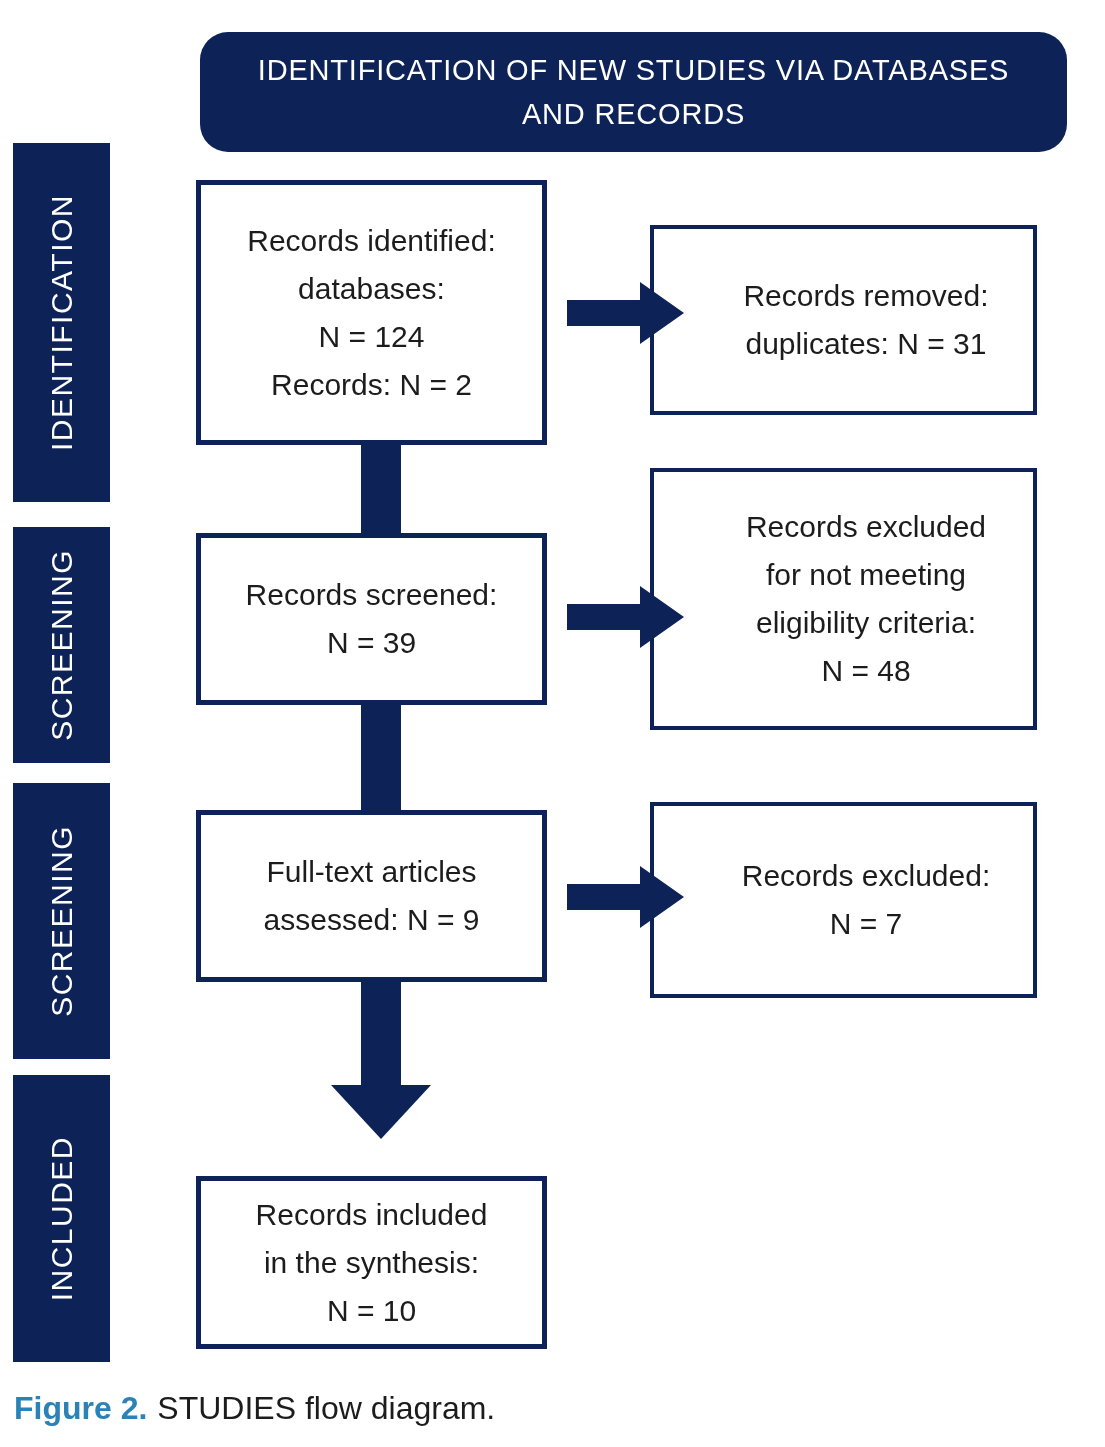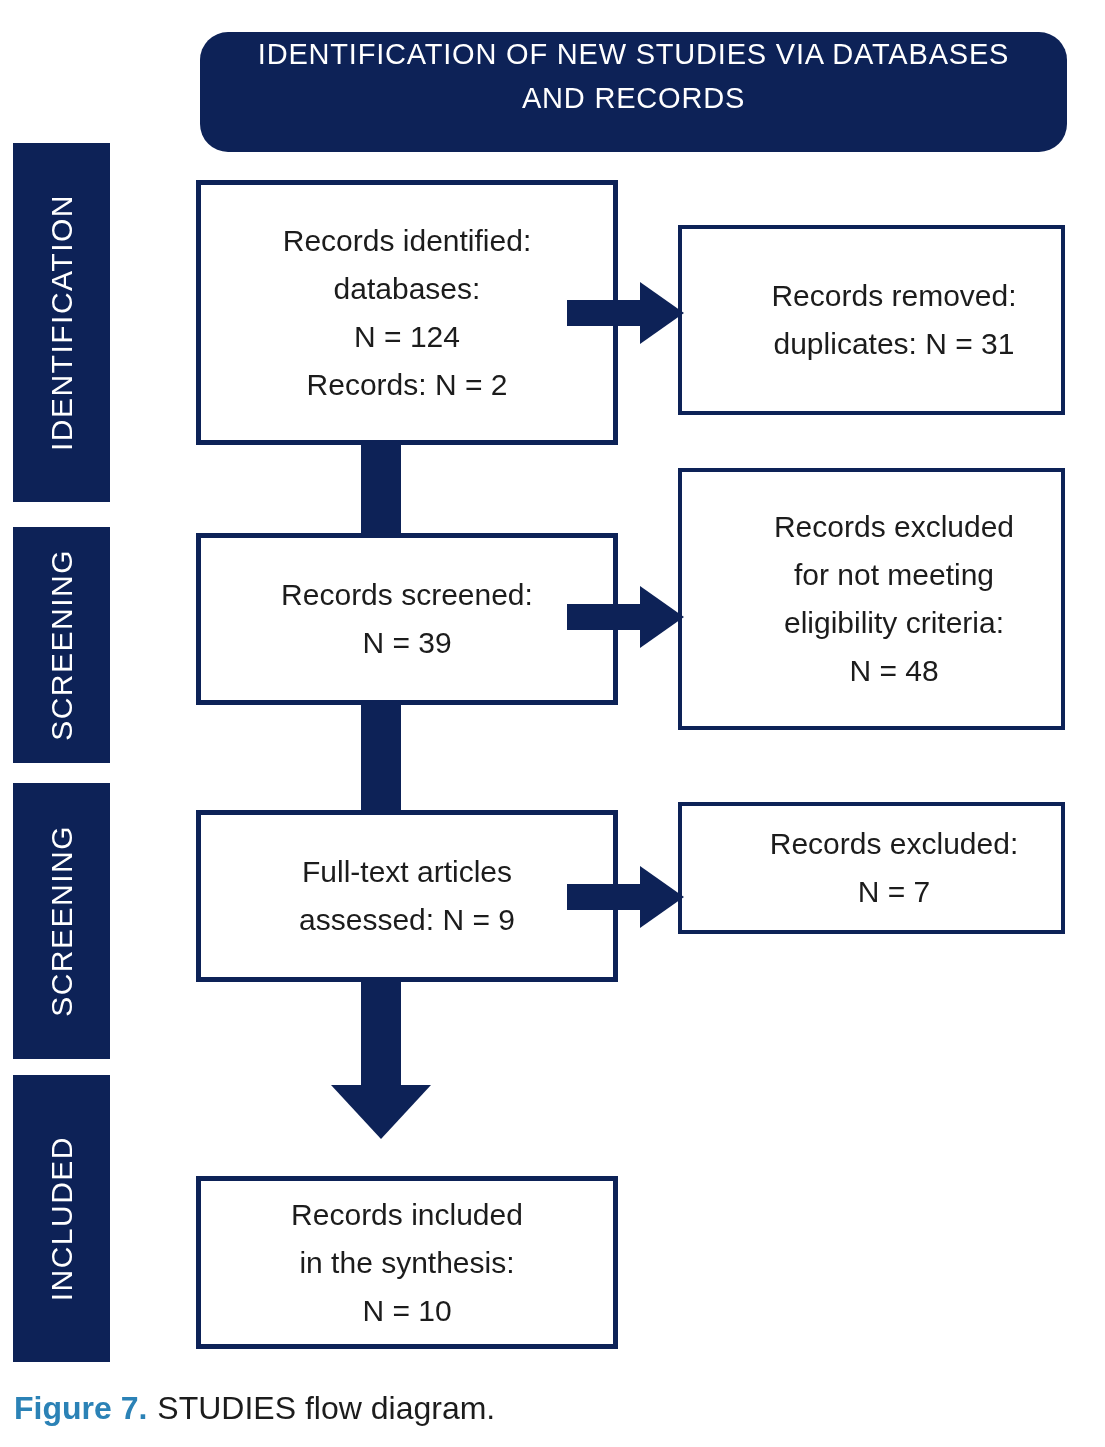--- a/index.html
+++ b/index.html
@@ -14,21 +14,21 @@
     overflow: hidden;
   }
 
   
   .banner {
     position: absolute;
     left: 200px; top: 32px;
     width: 867px; height: 120px;
     background: var(--navy, #0d2257);
     border-radius: 28px;
-    display: flex; align-items: flex-start; justify-content: center;
+    display: flex; align-items: center; justify-content: center;
     text-align: center;
     color: #ffffff;
     font-size: 29px;
     line-height: 44px;
     letter-spacing: 0.8px;
     padding: 0 46px;
   }
 
   
   .stage-bar {
@@ -54,31 +54,31 @@
   .flow-box {
     position: absolute;
     background: #ffffff;
     display: flex; align-items: center; justify-content: center;
     text-align: center;
     color: var(--ink, #1c1c1c);
     font-size: 30px;
     line-height: 48px;
     white-space: pre-line;
   }
-  .main-box { left: 196px; width: 422px; border: 5px solid var(--navy, #0d2257); }
-  .side-box { left: 678px; width: 387px; border: 4px solid var(--navy, #0d2257); padding-left: 45px; }
+  .main-box { left: 196px; width: 351px; border: 5px solid var(--navy, #0d2257); }
+  .side-box { left: 650px; width: 387px; border: 4px solid var(--navy, #0d2257); padding-left: 45px; }
 
   .box-identified { top: 180px; height: 265px; }
   .box-screened   { top: 533px; height: 172px; }
   .box-fulltext   { top: 810px; height: 172px; }
   .box-included   { top: 1140px; height: 173px; margin-top: 36px; }
 
   .sbox-removed    { top: 225px; height: 190px; }
   .sbox-excluded-1 { top: 468px; height: 262px; }
-  .sbox-excluded-2 { top: 802px; height: 132px; }
+  .sbox-excluded-2 { top: 802px; height: 196px; }
 
   
   .v-shaft {
     position: absolute;
     left: 361px; width: 40px;
     background: var(--navy, #0d2257);
   }
   .v1 { top: 445px; height: 92px; }
   .v2 { top: 705px; height: 109px; }
   .v3 { top: 980px; height: 107px; }
@@ -185,16 +185,16 @@
   <div class="v-head"></div>
 
   <div class="h-shaft h1s"></div>
   <div class="h-head h1h"></div>
   <div class="h-shaft h2s"></div>
   <div class="h-head h2h"></div>
   <div class="h-shaft h3s"></div>
   <div class="h-head h3h"></div>
 
   <div class="caption">
-    <span class="fig-label">Figure 7.</span><span>STUDIES flow diagram.</span>
+    <span class="fig-label">Figure 2.</span><span>STUDIES flow diagram.</span>
   </div>
 
 </div>
 
 </body></html>

